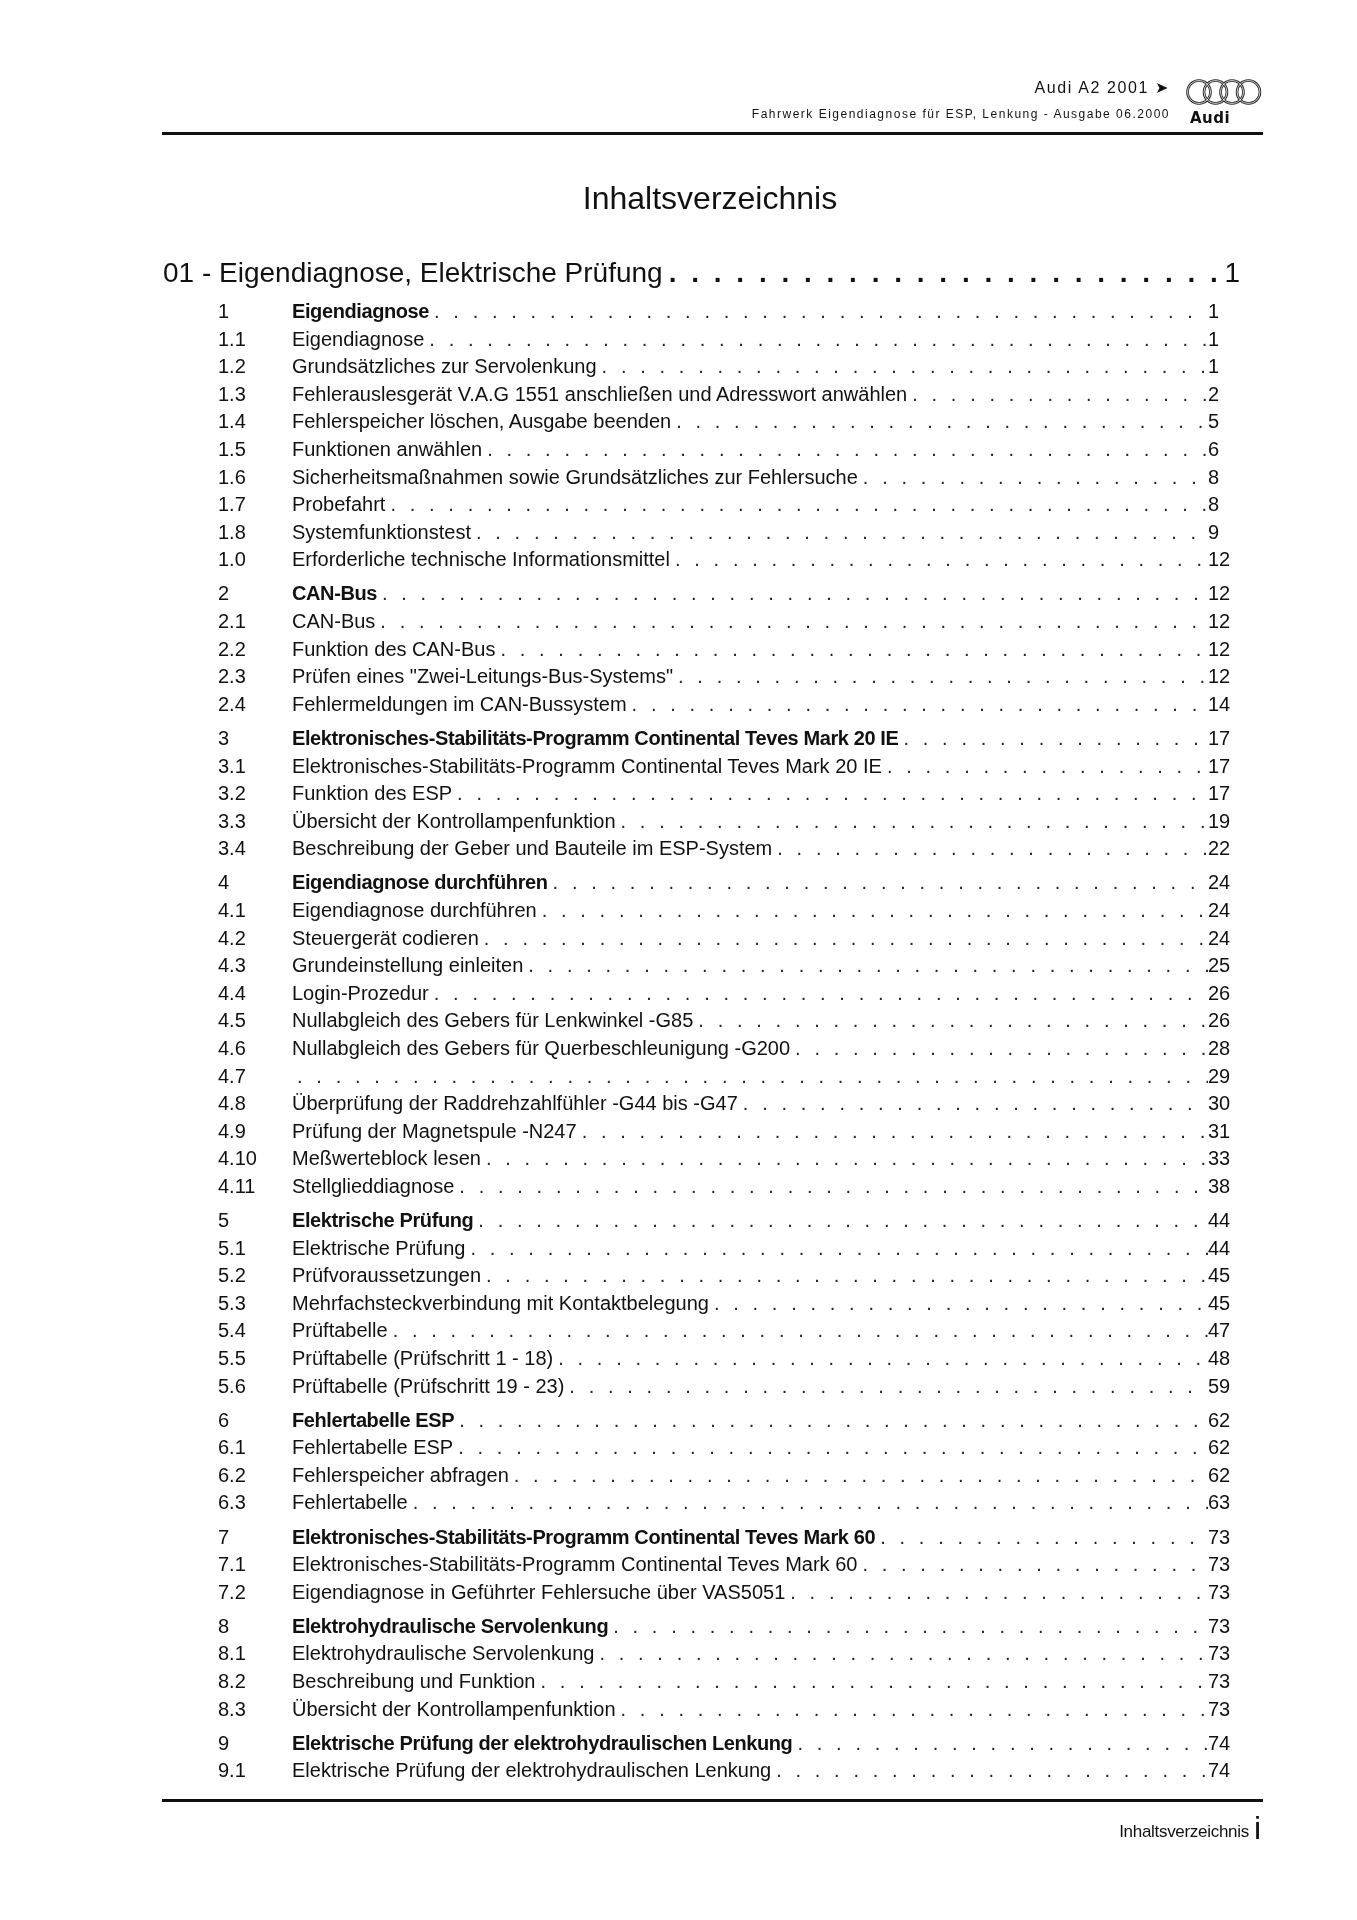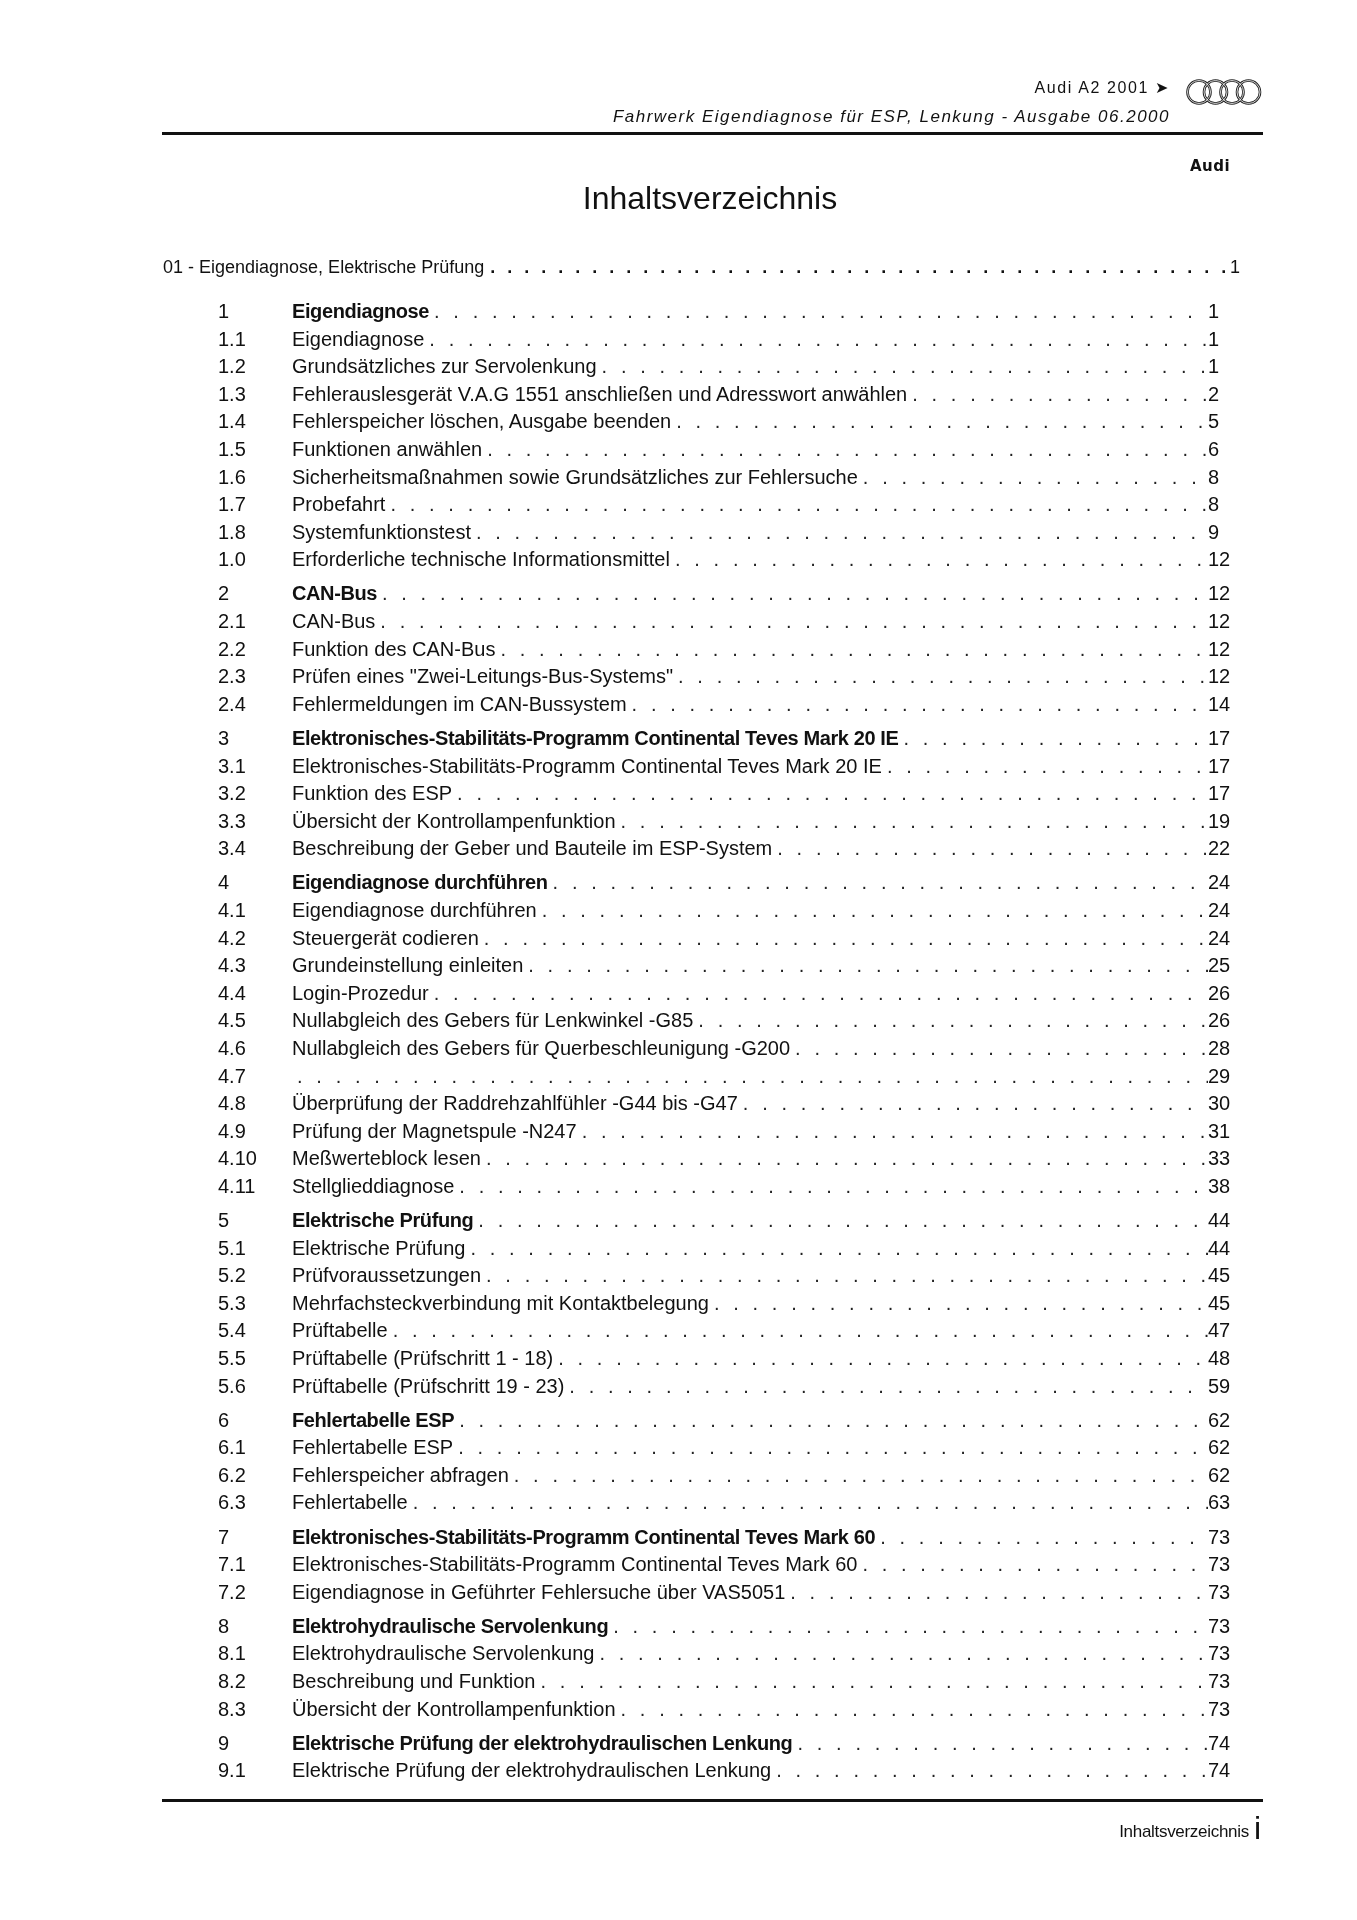--- a/index.html
+++ b/index.html
@@ -1,25 +1,25 @@
 <!DOCTYPE html>
 <html><head>
 <meta charset="utf-8">
 <style>
   html, body { margin: 0; padding: 0; background: #ffffff; }
   body { width: 1357px; height: 1920px; position: relative; overflow: hidden;
          font-family: "Liberation Sans", sans-serif; color: #111; }
   .hdr-l1 { position: absolute; right: 187px; top: 78px; font-size: 16px; letter-spacing: 1.6px; white-space: nowrap; }
-  .hdr-l2 { position: absolute; right: 187px; top: 107px; font-size: 17px; letter-spacing: 1.5px; white-space: nowrap; font-style: italic; }
+  .hdr-l2 { position: absolute; right: 187px; top: 107px; font-size: 12px; letter-spacing: 1.5px; white-space: nowrap; }
   .logo { position: absolute; left: 1184px; top: 75px; width: 80px; height: 55px; }
   .logo-rings { position: absolute; left: 2px; top: 2px; }
-  .logo-text { position: absolute; left: 6px; top: 34px; font-family: "DejaVu Sans", sans-serif; font-weight: bold; font-size: 15px; letter-spacing: 0.5px; margin-top: 48px; }
+  .logo-text { position: absolute; left: 6px; top: 34px; font-family: "DejaVu Sans", sans-serif; font-weight: bold; font-size: 15px; letter-spacing: 0.5px; }
   .rule-top { position: absolute; left: 162px; top: 132px; width: 1101px; height: 3px; background: #111; }
   .title { position: absolute; left: 0; width: 100%; top: 180px; text-align: center; font-size: 32px; padding-left: 63px; box-sizing: border-box; }
-  .chapter { position: absolute; left: 163px; top: 257px; width: 1077px; font-size: 18px; display: flex; align-items: baseline; white-space: nowrap; }
+  .chapter { position: absolute; left: 163px; top: 257px; width: 1077px; font-size: 28px; display: flex; align-items: baseline; white-space: nowrap; }
   .chapter .t { flex: none; }
   .chapter .dots { flex: 1 1 auto; overflow: hidden; letter-spacing: 3.5px; padding-left: 6px; font-weight: bold; }
   .chapter .pg { flex: none; }
   .toc { position: absolute; left: 218px; top: 298px; width: 1022px; font-size: 20px; }
   .group { margin-top: 6.5px; }
   .group:first-child { margin-top: 0; }
   .row { display: flex; align-items: baseline; height: 27.6px; line-height: 27.6px; white-space: nowrap; }
   .row .num { width: 74px; flex: none; }
   .row .t { flex: none; text-align: right; }
   .row.main .t { font-weight: bold; letter-spacing: -0.4px; }

